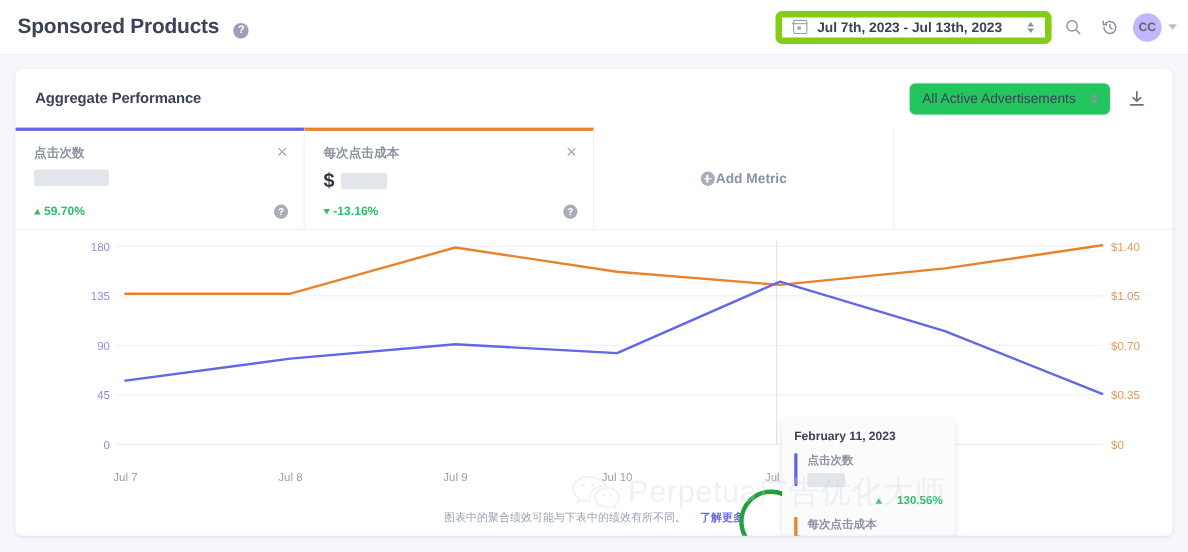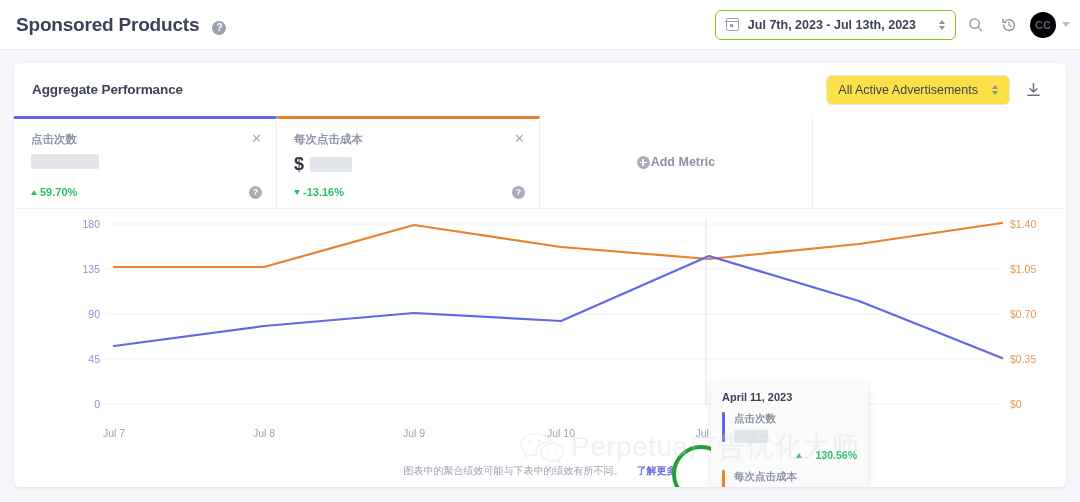--- a/index.html
+++ b/index.html
@@ -24,21 +24,21 @@
   .help-dot {
     width: 14px; height: 14px; border-radius: 50%; background: #9aa2b1;
     color: #ffffff; font-size: 10px; line-height: 14px; text-align: center;
     margin-left: 8px; font-weight: 700; display: inline-block;
   }
   .topbar-right {
     margin-left: auto; display: flex; align-items: center; gap: 0px; padding-right: 10px;
   }
   .date-picker {
     display: flex; align-items: center; height: 30px; padding: 0 10px;
-    border: 1px solid #84cc16; border-radius: 6px; background: #fff;
+    border: 6px solid #84cc16; border-radius: 6px; background: #fff;
     font-size: 12.5px; font-weight: 700; color: #3c4257; gap: 9px;
   }
   .cal-icon {
     width: 13px; height: 13px; border: 1.4px solid #9aa2b1; border-radius: 2px;
     position: relative; flex: none;
   }
   .cal-icon::before {
     content:""; position:absolute; left:-1.4px; right:-1.4px; top: 1.5px;
     height: 1.4px; background:#9aa2b1;
   }
@@ -48,40 +48,40 @@
   }
   .stepper { display:flex; flex-direction:column; gap:2px; margin-left:14px; }
   .stepper i { width:0;height:0;border-left:3.5px solid transparent;border-right:3.5px solid transparent; }
   .stepper i.up { border-bottom:4px solid #8b93a3; }
   .stepper i.dn { border-top:4px solid #8b93a3; }
   .icon-btn {
     width: 30px; height: 30px; display:flex; align-items:center; justify-content:center;
     color:#8b93a3; margin-left: 4px;
   }
   .avatar {
-    width: 26px; height: 26px; border-radius: 50%; background: #000000;
+    width: 26px; height: 26px; border-radius: 50%; background: #c4b5fd;
     color:#5c6478; font-size: 11px; font-weight: 700; display:flex;
     align-items:center; justify-content:center; margin-left: 6px;
   }
   .caret-down { width:0;height:0;border-left:4px solid transparent;border-right:4px solid transparent;border-top:5px solid #b6bcc9; margin-left:6px; }
 
   
   .card {
     position: absolute; left: 14px; top: 63px; width: 1052px; height: 424px;
     background: #ffffff; border-radius: 6px; box-shadow: 0 1px 3px rgba(40,45,60,.10);
     overflow: hidden;
   }
   .card-head {
     height: 53px; display: flex; align-items: center; padding: 0 18px 0 18px;
   }
   .card-title { font-size: 13.5px; font-weight: 600; color: #3c4257; letter-spacing:-.1px; }
   .card-head-right { margin-left:auto; display:flex; align-items:center; }
   .select-box {
     display:flex; align-items:center; height: 30px; padding: 0 11px;
-    border: 1px solid #e3e6ed; border-radius: 6px; background:#fde047;
+    border: 1px solid #e3e6ed; border-radius: 6px; background:#22c55e;
     font-size: 12.5px; color:#3c4257; font-weight:500;
   }
   .dl-icon { width: 30px; height: 30px; margin-left: 8px; display:flex; align-items:center; justify-content:center; }
 
   
   .metrics { display: flex; height: 93px; border-bottom: 1px solid #eef0f5; }
   .metric {
     width: 263px; border-right: 1px solid #eef0f5; padding: 13px 16px 0 17px;
     position: relative; border-top: 3px solid transparent;
   }
@@ -297,21 +297,21 @@
         </g>
 
         <polyline fill="none" stroke="#e8832b" stroke-width="2.2" stroke-linejoin="round" stroke-linecap="round" points="100,58 250,58 400,16 547,38 695,50 845,35 988,14"></polyline>
 
         <polyline fill="none" stroke="#6366e8" stroke-width="2.2" stroke-linejoin="round" stroke-linecap="round" points="100,137 250,117 400,104 547,112 695,47 845,92 988,149"></polyline>
       </svg>
 
       <div class="annot-circle"></div>
 
       <div class="tooltip">
-        <div class="tt-date">April 11, 2023</div>
+        <div class="tt-date">February 11, 2023</div>
 
         <div class="tt-row">
           <span class="tt-bar" style="background:#6366e8"></span>
           <div style="flex:1">
             <div class="tt-name">点击次数</div>
             <div class="tt-val">
               <span></span>
               <span class="redact" style="width:34px;height:13px"></span>
             </div>
           </div>

